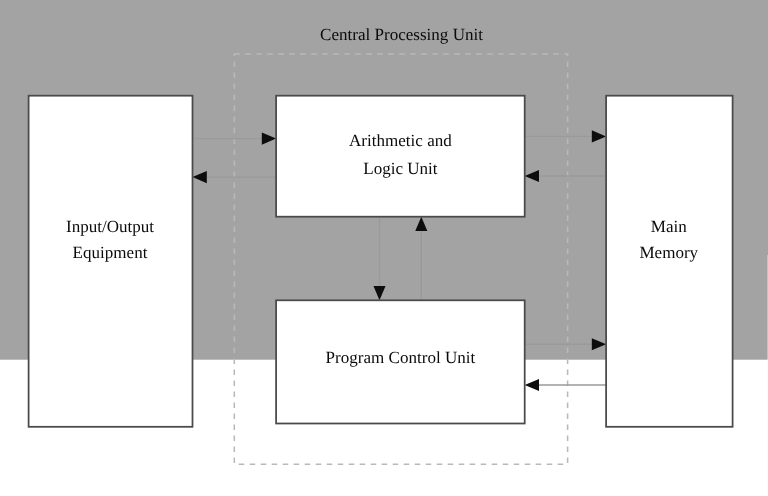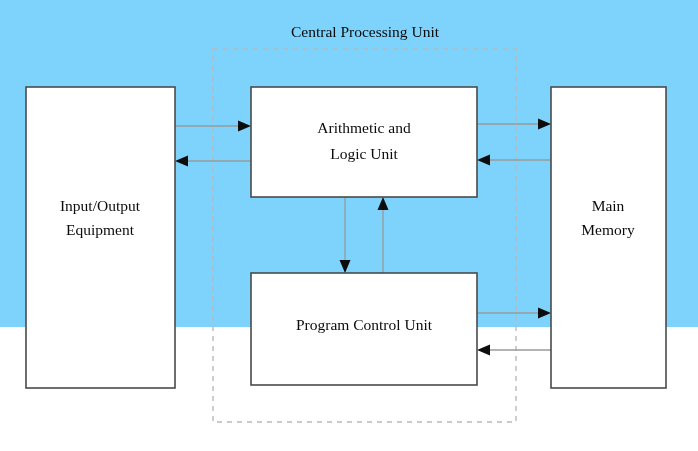--- a/index.html
+++ b/index.html
@@ -10,21 +10,21 @@
   body {
     width: 698px;
     height: 451px;
     font-family: "Liberation Serif", "DejaVu Serif", serif;
     overflow: hidden;
   }
   #diagram-root {
     position: relative;
     width: 698px;
     height: 327px;
-    background: #7dd3fc;
+    background: #a3a3a3;
   }
   svg.canvas {
     position: absolute;
     top: 0;
     left: 0;
     width: 698px;
     height: 451px;
   }
   .box-rect {
     fill: #ffffff;

